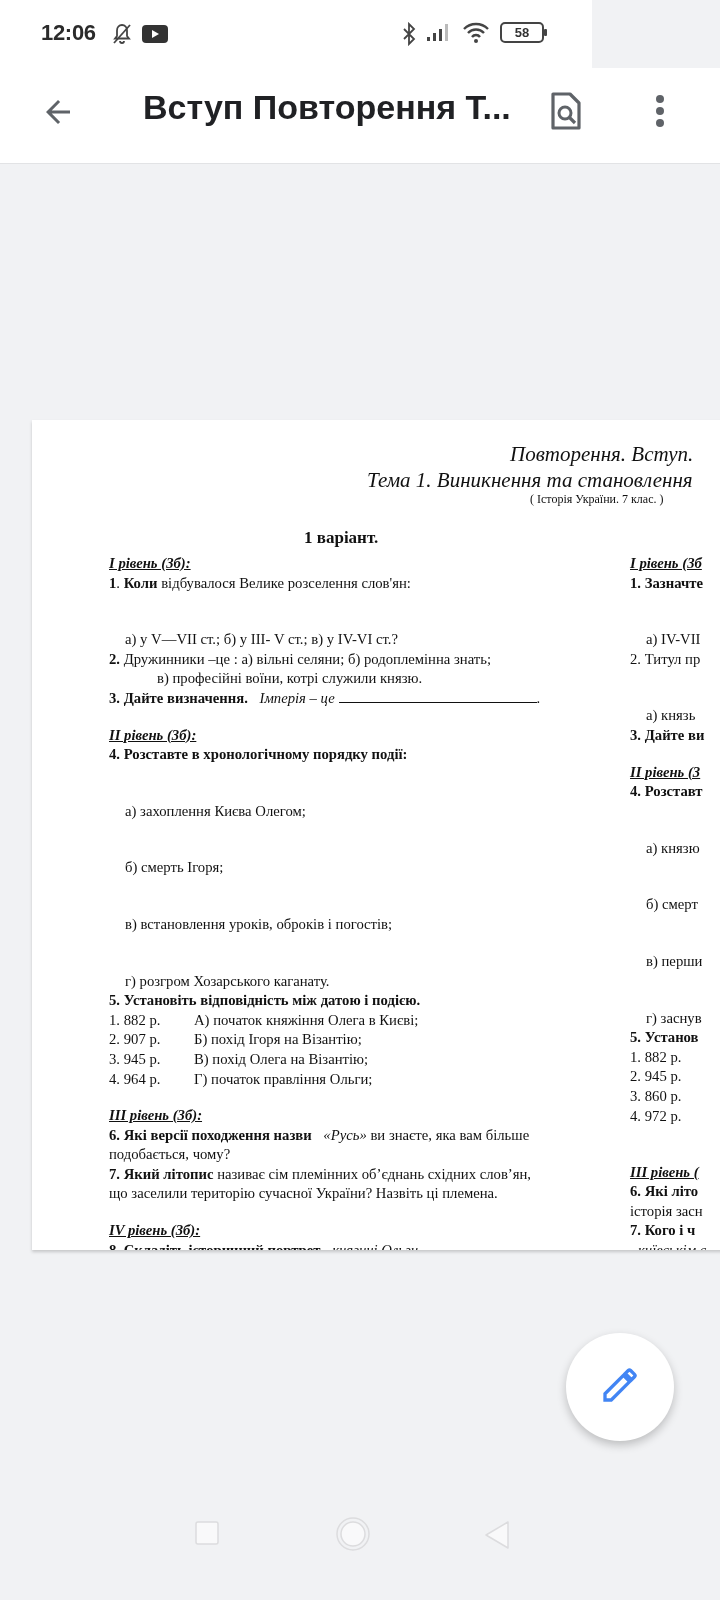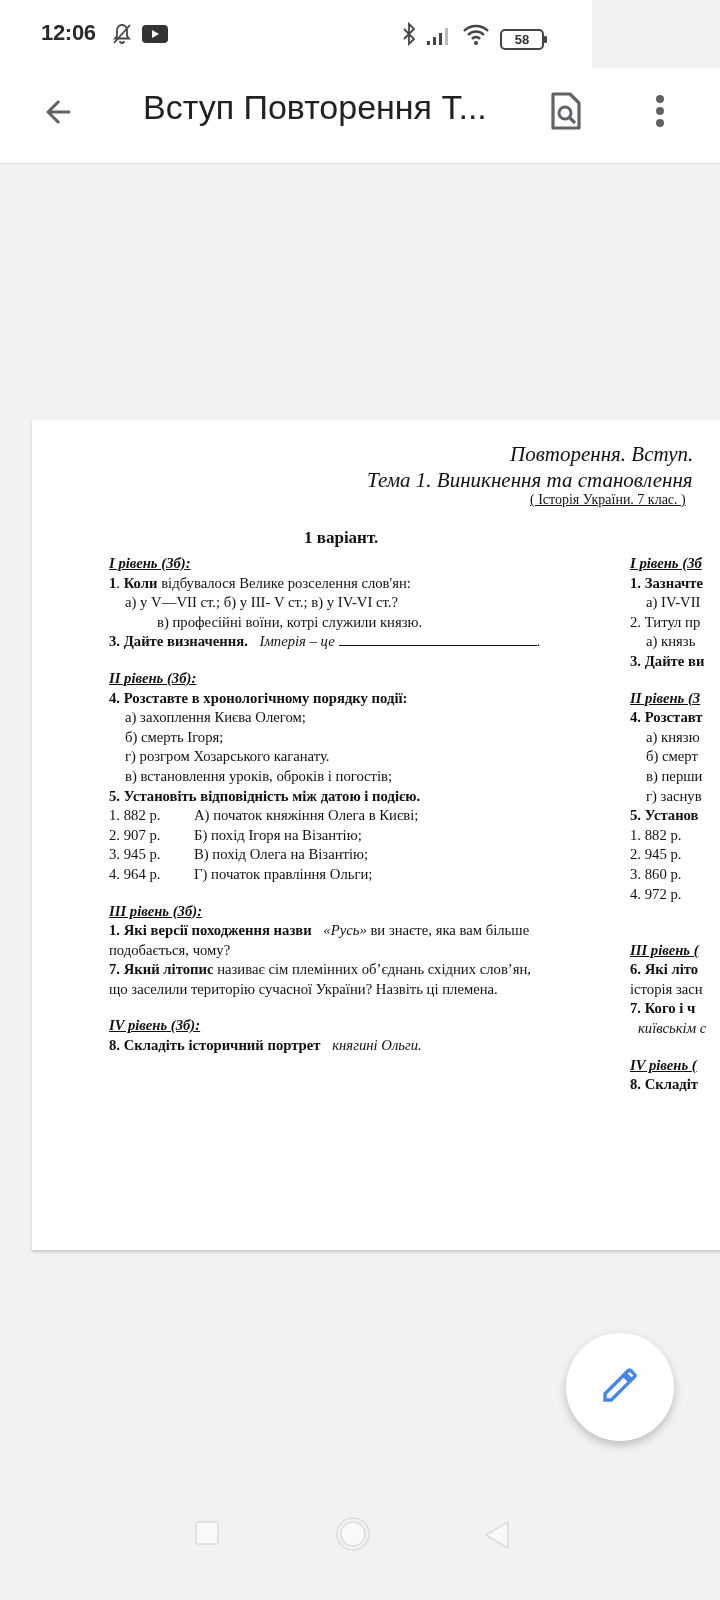--- a/index.html
+++ b/index.html
@@ -2,44 +2,44 @@
 <html><head>
 <meta charset="utf-8">
 <style>
   * { box-sizing: border-box; margin: 0; padding: 0; }
   html, body { width: 720px; height: 1600px; overflow: hidden; }
   body { background: #f1f2f4; font-family: "Liberation Sans", sans-serif; position: relative; }
 
   .status-bar { position: absolute; top: 0; left: 0; width: 592px; height: 68px; background: #fff; }
   .status-time { position: absolute; left: 41px; top: 20px; font-size: 22px; font-weight: bold; color: #2b2b2b; letter-spacing: -0.3px; }
   .status-left-icons { position: absolute; left: 110px; top: 22px; display: flex; gap: 8px; align-items: center; }
-  .status-right { position: absolute; right: 48px; top: 22px; display: flex; gap: 10px; align-items: flex-end; }
+  .status-right { position: absolute; right: 48px; top: 22px; display: flex; gap: 10px; align-items: flex-start; }
   .battery { width: 44px; height: 21px; border: 2px solid #444; border-radius: 5px; font-size: 13px; font-weight: bold; color: #333; display: flex; align-items: center; justify-content: center; position: relative; }
   .battery::after { content: ""; position: absolute; right: -5px; top: 5px; width: 3px; height: 7px; background: #444; border-radius: 1px; }
 
   .app-bar { position: absolute; top: 68px; left: 0; width: 720px; height: 96px; background: #fff; border-bottom: 1px solid #e2e3e5; }
   .back-btn { position: absolute; left: 34px; top: 22px; width: 48px; height: 48px; display: flex; align-items: center; justify-content: center; }
-  .app-title { position: absolute; left: 143px; top: 20px; font-size: 34px; color: #202124; white-space: nowrap; }
+  .app-title { position: absolute; left: 143px; top: 20px; font-size: 34px; color: #202124; white-space: nowrap; font-weight: bold; }
   .find-btn { position: absolute; left: 542px; top: 18px; width: 48px; height: 54px; display: flex; align-items: center; justify-content: center; }
   .more-btn { position: absolute; left: 640px; top: 18px; width: 40px; height: 54px; display: flex; align-items: center; justify-content: center; }
 
   .page { position: absolute; left: 32px; top: 420px; width: 700px; height: 830px; background: #fff; box-shadow: 0 2px 3px rgba(0,0,0,0.18); overflow: hidden; font-family: "Liberation Serif", serif; color: #111; }
   .hdr1 { position: absolute; left: 478px; top: 22px; font-size: 21px; font-style: italic; white-space: nowrap; }
   .hdr2 { position: absolute; left: 335px; top: 48px; font-size: 21px; font-style: italic; white-space: nowrap; }
-  .hdr3 { position: absolute; left: 498px; top: 72px; font-size: 14px; white-space: nowrap; text-decoration: underline; }
+  .hdr3 { position: absolute; left: 498px; top: 72px; font-size: 12px; white-space: nowrap; }
   .variant { position: absolute; left: 272px; top: 108px; font-size: 17px; font-weight: bold; white-space: nowrap; }
 
   .col { position: absolute; top: 134px; font-size: 14.7px; line-height: 19.6px; white-space: nowrap; }
   .col.left { left: 77px; width: 480px; }
   .col.right { left: 598px; width: 480px; }
   .lvl { font-weight: bold; font-style: italic; text-decoration: underline; }
   .gap { height: 17px; }
   .b { font-weight: bold; }
   .i { font-style: italic; margin-left: 8px; }
-  .ind1 { padding-left: 16px; }
+  .ind1 { padding-left: 16px; margin-top: 37px; }
   .ind2 { padding-left: 48px; }
   .match-row { display: flex; }
   .match-row .d { width: 85px; }
   .blank { display: inline-block; width: 198px; border-bottom: 1px solid #111; height: 14px; vertical-align: baseline; }
 
   .fab { position: absolute; left: 566px; top: 1333px; width: 108px; height: 108px; border-radius: 50%; background: #fff; box-shadow: 0 4px 10px rgba(0,0,0,0.22); display: flex; align-items: center; justify-content: center; }
 
   .nav-bar { position: absolute; left: 0; top: 1490px; width: 720px; height: 110px; }
   .nav-btn { position: absolute; top: 30px; display: flex; align-items: center; justify-content: center; }
 </style>
@@ -121,30 +121,31 @@
 <div class="page">
   <div class="hdr1">Повторення. Вступ.</div>
   <div class="hdr2">Тема 1. Виникнення та становлення</div>
   <div class="hdr3">( Історія України. 7 клас. )</div>
   <div class="variant">1 варіант.</div>
 
   <div class="col left">
     <div class="lvl">І рівень (3б):</div>
     <div><span class="b">1</span>. <span class="b">Коли</span><span> відбувалося Велике розселення слов'ян:</span></div>
     <div class="ind1">а) у V—VII ст.; б) у ІІІ- V ст.; в) у ІV-VІ ст.?</div>
+    <div><span class="b">2.</span><span> Дружинники –це : а) вільні селяни; б) родоплемінна знать;</span></div>
     <div class="ind2">в) професійні воїни, котрі служили князю.</div>
     <div><span class="b">3. Дайте визначення.</span><span class="i"> Імперія – це </span><span class="blank"></span><span>.</span></div>
     <div class="gap"></div>
 
     <div class="lvl">ІІ рівень (3б):</div>
     <div class="b">4. Розставте в хронологічному порядку події:</div>
     <div class="ind1">а) захоплення Києва Олегом;</div>
     <div class="ind1">б) смерть Ігоря;</div>
+    <div class="ind1">в) встановлення уроків, оброків і погостів;</div>
     <div class="ind1">г) розгром Хозарського каганату.</div>
-    <div class="ind1">в) встановлення уроків, оброків і погостів;</div>
     <div class="b">5. Установіть відповідність між датою і подією.</div>
     <div class="match-row">
         <span class="d">1. 882 р.</span>
         <span>А) початок княжіння Олега в Києві;</span>
       </div>
     <div class="match-row">
         <span class="d">2. 907 р.</span>
         <span>Б) похід Ігоря на Візантію;</span>
       </div>
     <div class="match-row">
@@ -154,21 +155,21 @@
     <div class="match-row">
         <span class="d">4. 964 р.</span>
         <span>Г) початок правління Ольги;</span>
       </div>
     <div class="match-row">
         <span class="d"></span>
       </div>
     <div class="gap"></div>
 
     <div class="lvl">ІІІ рівень (3б):</div>
-    <div><span class="b">1. Які версії походження назви</span><span class="i"> «Русь»</span><span> ви знаєте, яка вам більше</span></div>
+    <div><span class="b">6. Які версії походження назви</span><span class="i"> «Русь»</span><span> ви знаєте, яка вам більше</span></div>
     <div>подобається, чому?</div>
     <div><span class="b">7. Який літопис</span><span> називає сім племінних об’єднань східних слов’ян,</span></div>
     <div>що заселили територію сучасної України? Назвіть ці племена.</div>
     <div class="gap"></div>
 
     <div class="lvl">ІV рівень (3б):</div>
     <div><span class="b">8. Складіть історичний портрет</span><span class="i"> княгині Ольги.</span></div>
   </div>
 
   <div class="col right">

